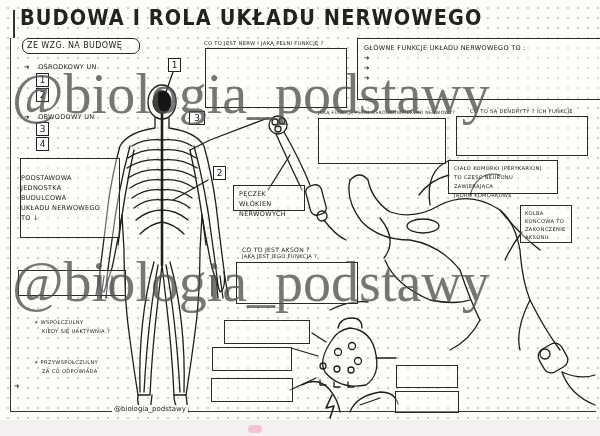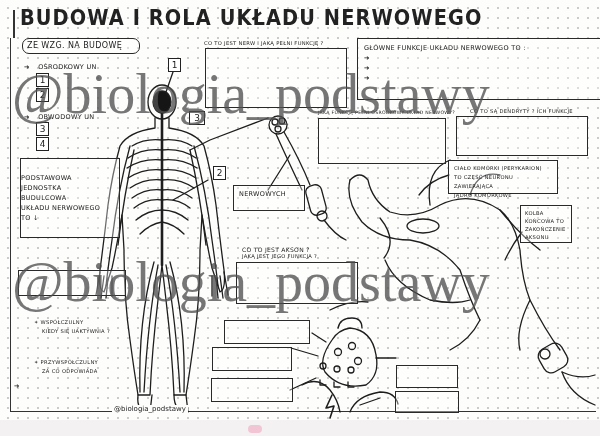--- a/index.html
+++ b/index.html
@@ -214,20 +214,21 @@
   <div>➔</div>
 </div>
 
 <div class="abs hand tiny" style="left:318px;top:110px;font-size:4.6px;">JAKĄ FUNKCJĘ PEŁNI OŚRODKOWY UKŁAD NERWOWY?</div>
 <div class="box" style="left:318px;top:118px;width:128px;height:46px;"></div>
 
 <div class="abs hand tiny" style="left:470px;top:108px;">CO TO SĄ DENDRYTY ? ICH FUNKCJE</div>
 <div class="box" style="left:456px;top:116px;width:132px;height:40px;"></div>
 
 <div class="box hand small" style="left:233px;top:185px;width:72px;height:26px;padding:3px 5px;line-height:10px;">
+  <div>PĘCZEK WŁÓKIEN</div>
   <div>NERWOWYCH</div>
 </div>
 
 <div class="abs hand tiny" style="left:242px;top:246px;line-height:7px;">
   <div style="font-size:6px;">CO TO JEST AKSON ?</div>
   <div>JAKĄ JEST JEGO FUNKCJA ?</div>
 </div>
 <div class="box" style="left:236px;top:262px;width:122px;height:42px;"></div>
 
 <div class="box hand tiny" style="left:448px;top:160px;width:110px;height:34px;padding:3px 5px;line-height:9px;">

